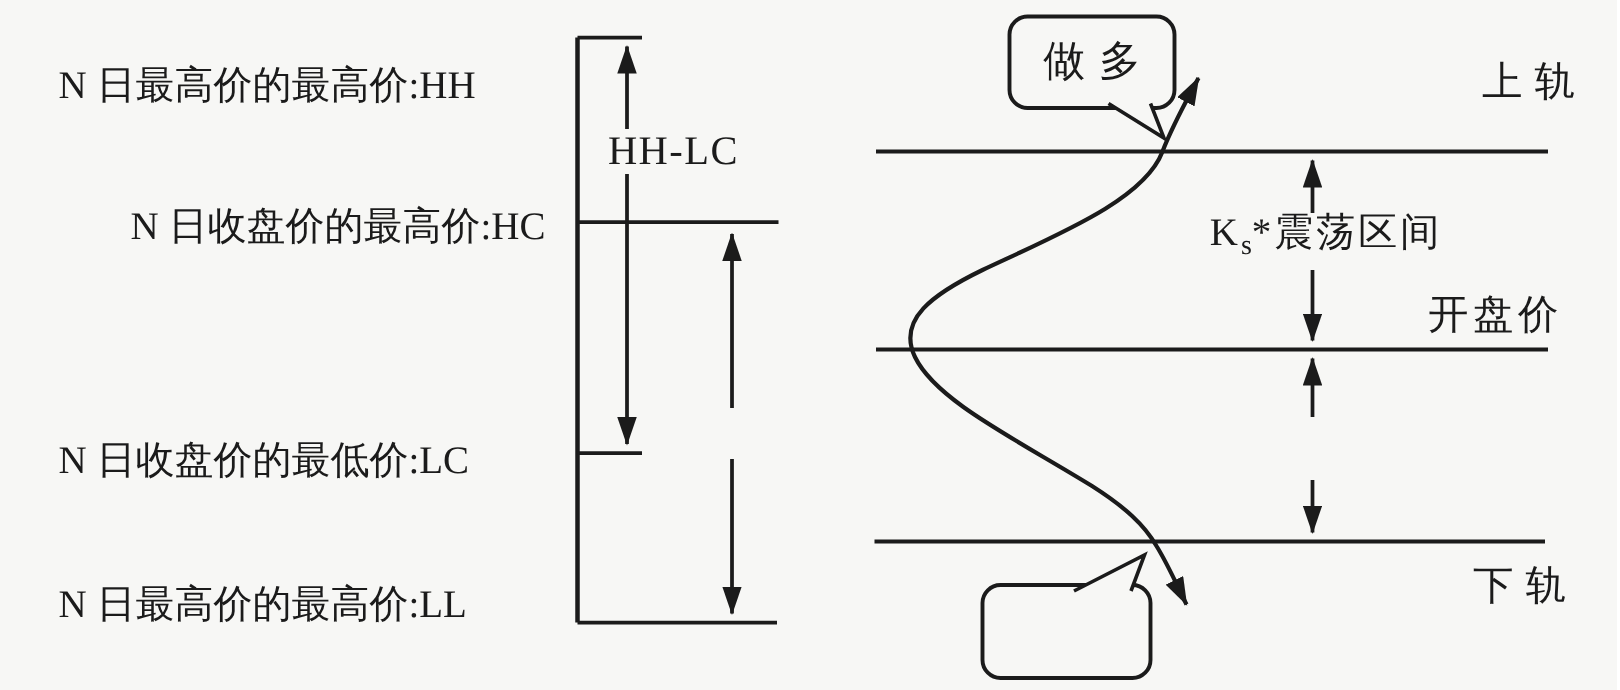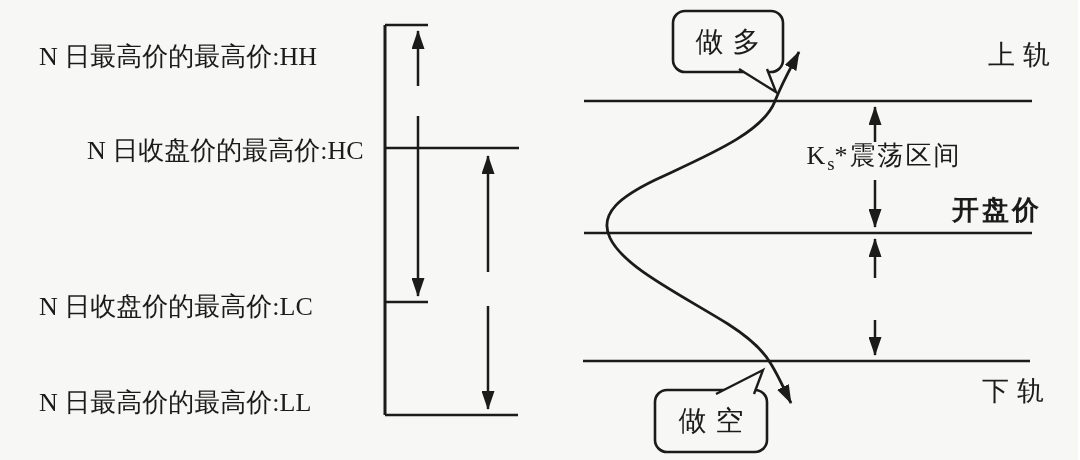--- a/index.html
+++ b/index.html
@@ -66,26 +66,26 @@
 
     <rect x="673" y="11" width="110" height="61" rx="12" fill="#f7f7f5" stroke="#1b1b1b" stroke-width="2.6"></rect>
     <path d="M739,69 L776,92 L767,69" fill="#f7f7f5" stroke="#1b1b1b" stroke-width="2.4"></path>
 
     <rect x="655" y="390" width="112" height="62" rx="12" fill="#f7f7f5" stroke="#1b1b1b" stroke-width="2.6"></rect>
     <path d="M716,394 L763,370 L754,394" fill="#f7f7f5" stroke="#1b1b1b" stroke-width="2.4"></path>
   </svg>
 
   <div class="lbl left-anchor" style="left:39px;top:57px;">N 日最高价的最高价:HH</div>
   <div class="lbl left-anchor" style="left:39px;top:151px;margin-left:48px;">N 日收盘价的最高价:HC</div>
-  <div class="lbl left-anchor" style="left:39px;top:307px;">N 日收盘价的最高价:LC</div>
+  <div class="lbl left-anchor" style="left:39px;top:307px;">N 日收盘价的最低价:LC</div>
   <div class="lbl left-anchor" style="left:39px;top:403px;">N 日最高价的最高价:LL</div>
 
+  <div class="lbl latin" style="left:449px;top:101px;">HH-LC</div>
 
   <div class="lbl rail" style="left:1023px;top:55px;">上轨</div>
-  <div class="lbl open" style="left:997px;top:210px;font-weight:bold;">开盘价</div>
+  <div class="lbl open" style="left:997px;top:210px;">开盘价</div>
   <div class="lbl rail" style="left:1017px;top:391px;">下轨</div>
 
   <div class="lbl range" style="left:884px;top:158px;"><span>K</span><sub>s</sub><span>*震荡区间</span></div>
 
   <div class="lbl bubble-text" style="left:728px;top:42px;">做多</div>
-  <div class="lbl bubble-text" style="left:711px;top:421px;">做空</div>
 
 </div>
 
 </body></html>

